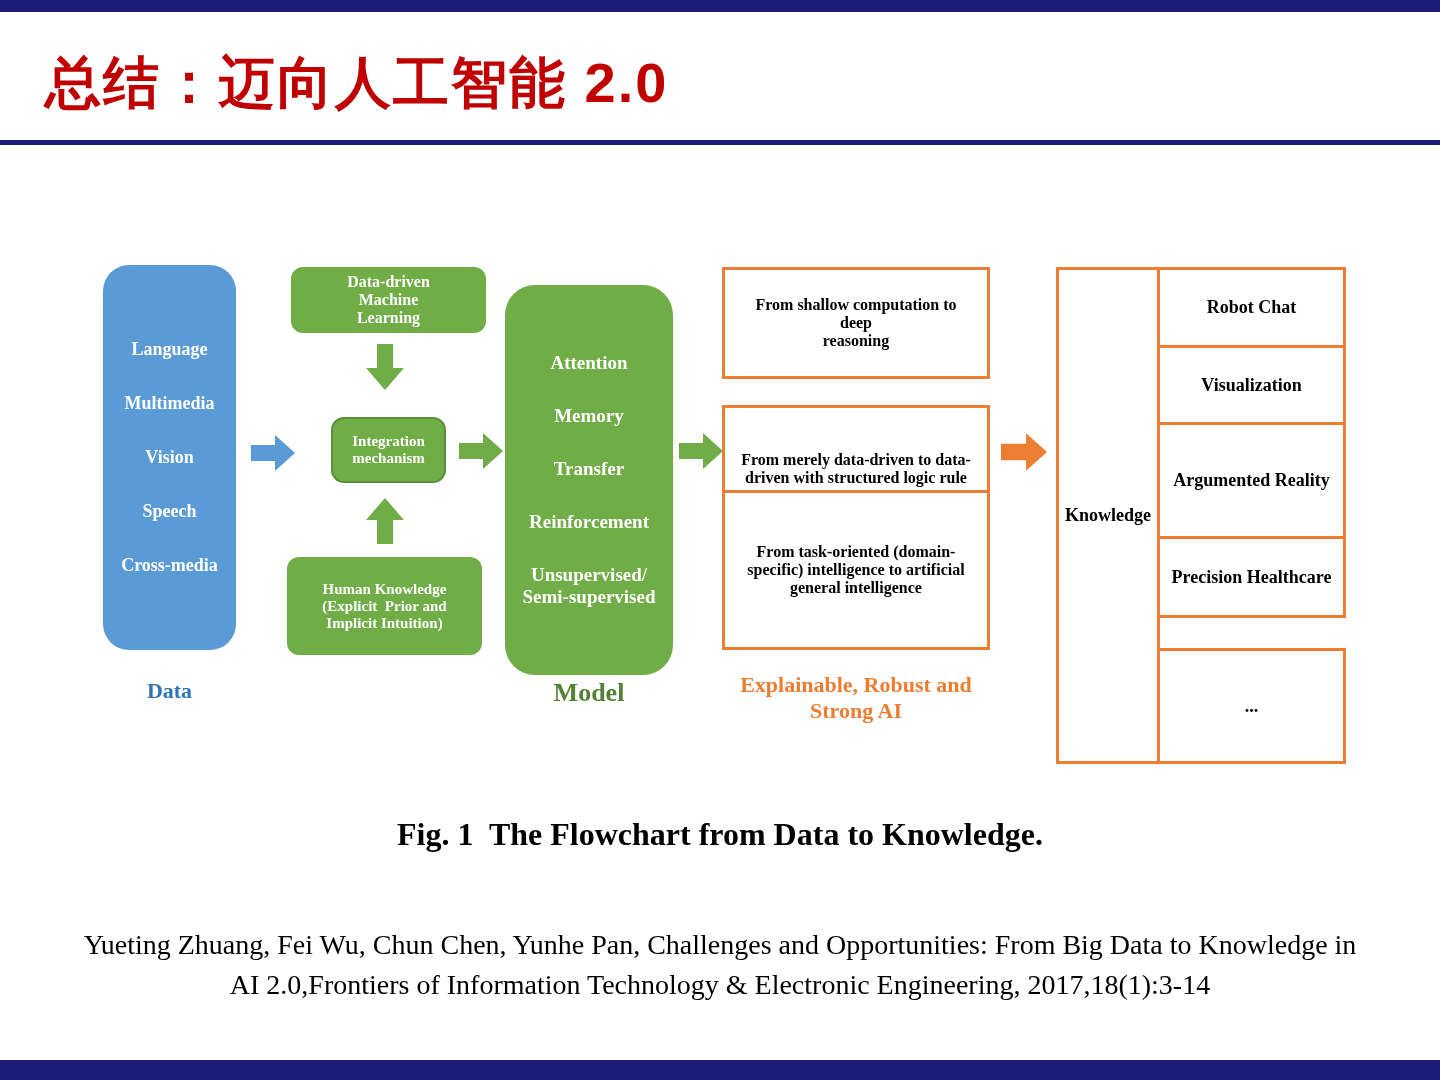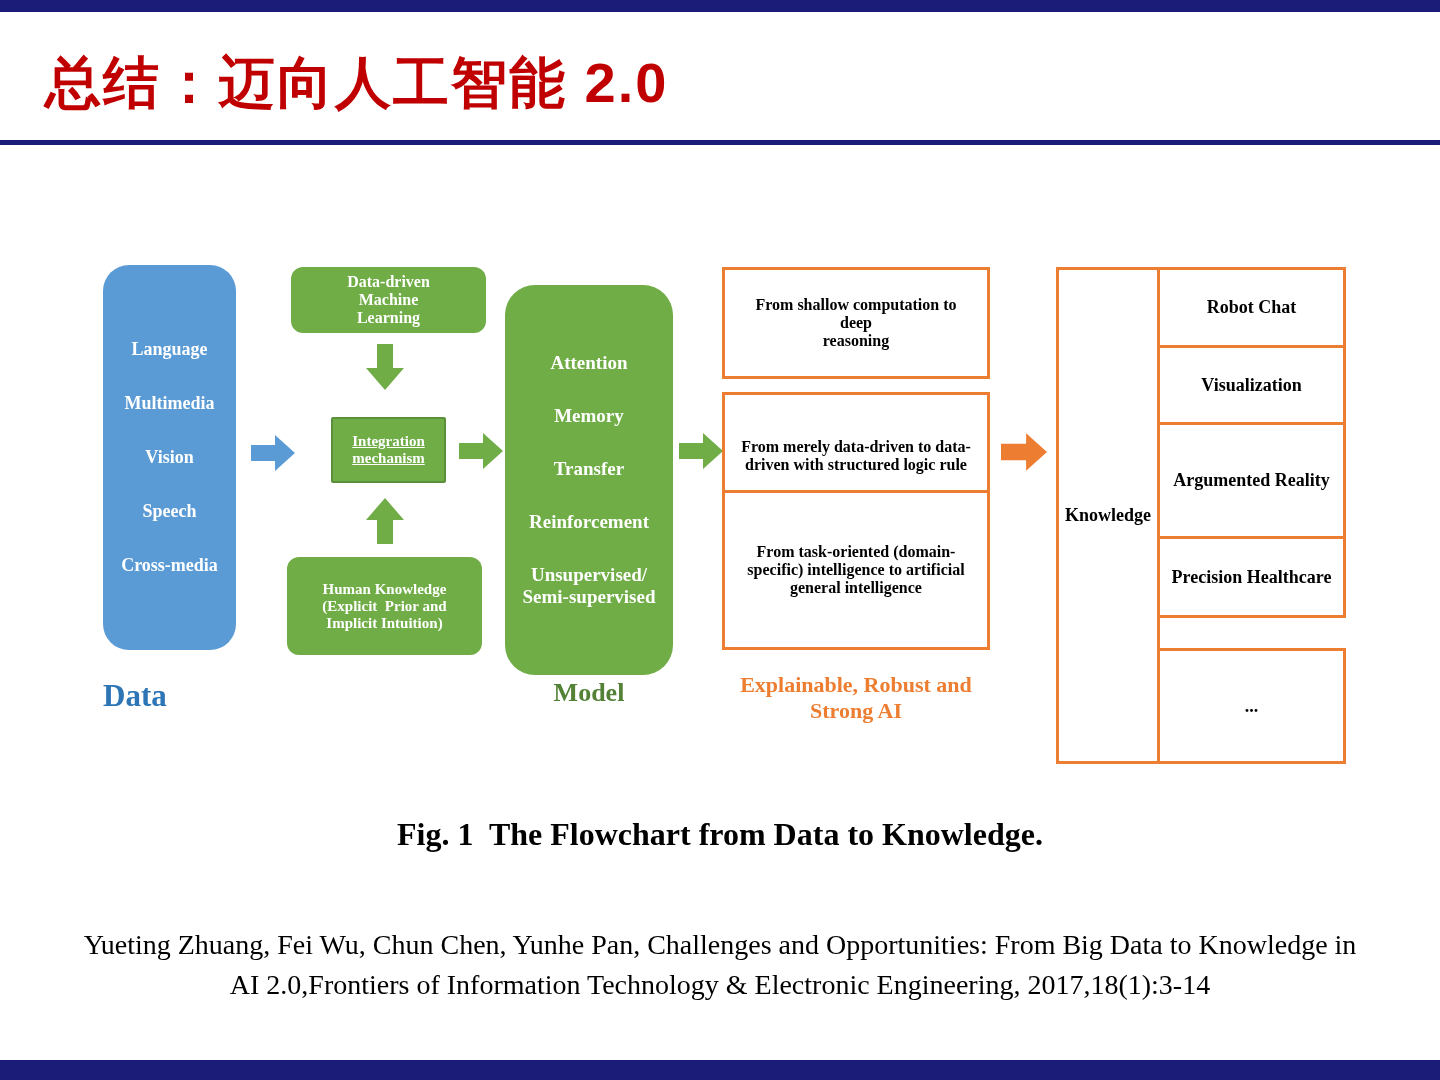--- a/index.html
+++ b/index.html
@@ -20,33 +20,33 @@
   
   .cbox{display:flex;align-items:center;justify-content:center;text-align:center;box-sizing:border-box;}
   .pre{white-space:pre-wrap;}
   .green{background:#70ad47;color:#fff;font-weight:bold;}
   .blue{background:#5b9bd5;color:#fff;font-weight:bold;}
   .orange-frame{background:#ffffff;border:3px solid #ed7d31;color:#000;font-weight:bold;}
 
   
   .data-box{left:103px;top:265px;width:133px;height:385px;border-radius:26px;
             display:flex;flex-direction:column;align-items:center;justify-content:center;gap:33px;font-size:18px;}
-  .data-label{left:103px;top:678px;width:133px;color:#2e75b6;font-size:31px;font-weight:bold;}
+  .data-label{left:103px;top:678px;width:133px;text-align:center;color:#2e75b6;font-size:22px;font-weight:bold;}
 
   .ml-box{left:291px;top:267px;width:195px;height:66px;border-radius:12px;font-size:16px;padding:0 25px;}
-  .integration-box{left:331px;top:417px;width:115px;height:66px;border:2px solid #5a8f3c;border-radius:2px;font-size:15px;text-decoration:underline;}
+  .integration-box{left:331px;top:417px;width:115px;height:66px;border:2px solid #5a8f3c;border-radius:13px;font-size:15px;}
   .human-box{left:287px;top:557px;width:195px;height:98px;border-radius:12px;font-size:15px;}
 
   .model-box{left:505px;top:265px;width:168px;height:390px;border-radius:30px;
              display:flex;flex-direction:column;align-items:center;justify-content:center;gap:31px;font-size:19px;margin-top:20px;}
   .model-label{left:505px;top:678px;width:168px;text-align:center;color:#538135;font-size:26px;font-weight:bold;}
 
   .challenge{left:722px;width:268px;font-size:16px;padding:0 14px;text-align:center;}
   .challenge-1{top:267px;height:112px;}
-  .challenge-2{top:392px;height:128px;}
+  .challenge-2{top:405px;height:128px;}
   .challenge-3{top:490px;height:160px;}
   .challenges-label{left:698px;top:672px;width:316px;text-align:center;color:#ed7d31;font-size:22px;font-weight:bold;}
 
   .knowledge-box{left:1056px;top:267px;width:104px;height:497px;font-size:18px;}
   .app{left:1157px;width:189px;font-size:18px;padding:0 10px;}
   .app-1{top:267px;height:81px;}
   .app-2{top:345px;height:80px;}
   .app-3{top:422px;height:117px;}
   .app-4{top:536px;height:82px;}
   .app-5{top:648px;height:116px;}

